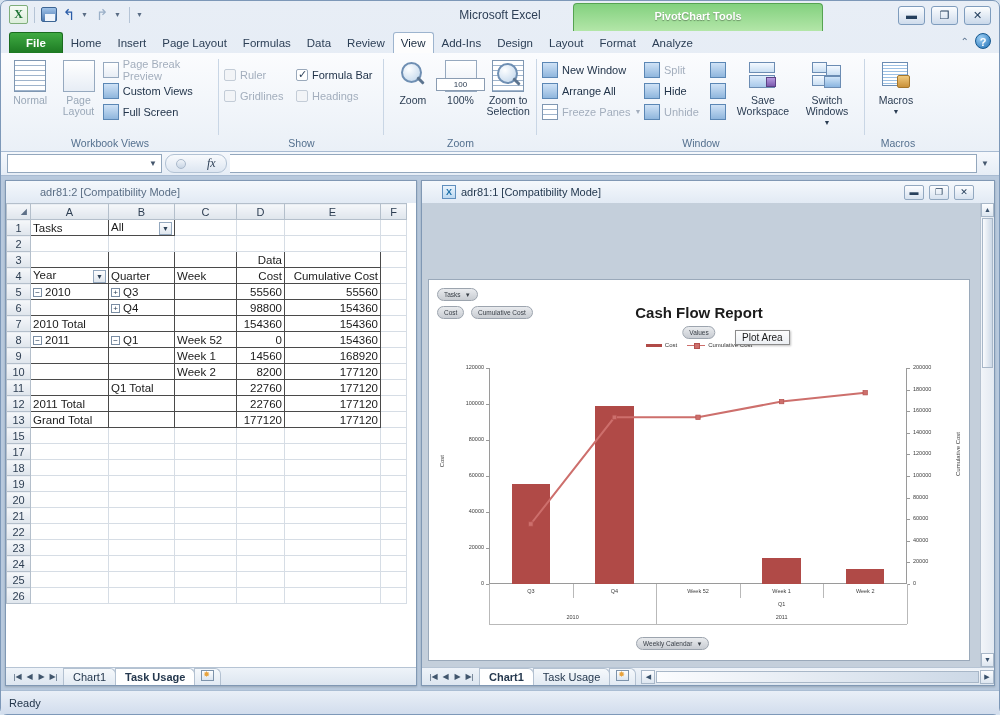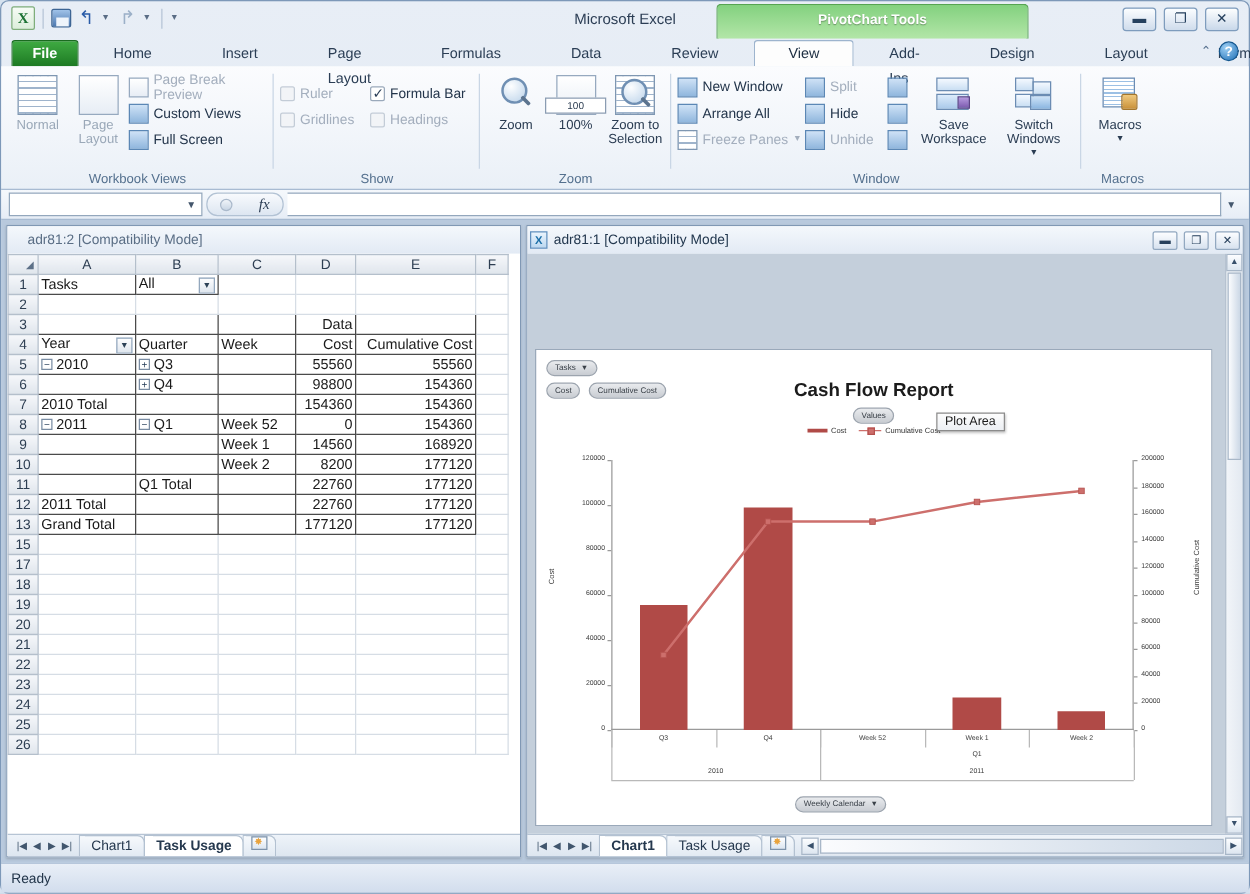--- a/index.html
+++ b/index.html
@@ -55,21 +55,21 @@
   .wbtn {
     width:27px; height:19px; border:1px solid #7e9cbd; border-radius:3px;
     background:linear-gradient(#fbfdff,#cfdcec);
     color:#25405e; font-size:11px; text-align:center; line-height:17px;
   }
   .wbtn.close { background:linear-gradient(#fdfefe,#c9d8ea); }
 
   
   .tabstrip { height:22px; flex:0 0 22px; position:relative; padding-left:8px; display:flex; align-items:flex-end; }
   .tab {
-    height:21px; line-height:20px; padding:0 27px; font-size:11.5px; color:#2b3e55;
+    height:21px; line-height:20px; padding:0 7px; font-size:11.5px; color:#2b3e55;
     border:1px solid transparent; border-bottom:none; border-radius:3px 3px 0 0;
   }
   .tab.file {
     background:linear-gradient(#3faa42,#1d7a23); color:#fff; font-weight:bold;
     border-color:#1a6b1f; padding:0 16px; height:21px;
   }
   .tab.active { background:#fdfdfd; border-color:#9db4ce; color:#1b2c40; }
   .ctxgrp { display:flex; align-items:flex-end; }
   .helprow { position:absolute; right:8px; top:2px; display:flex; align-items:center; gap:6px; }
   .helpbtn {
@@ -156,21 +156,21 @@
   
   .workspace { flex:1; position:relative; background:#b8c9dd; padding:4px; display:flex; gap:4px; }
 
   .childwin {
     background:#fff; border:1px solid #8098b4; display:flex; flex-direction:column;
     box-shadow:0 1px 2px rgba(0,0,0,.18);
   }
   .childwin.sheetwin { width:412px; flex:0 0 412px; }
   .childwin.chartwin { flex:1; }
   .cwtitle {
-    height:22px; flex:0 0 22px; display:flex; align-items:center; gap:5px; padding:0 2px;
+    height:22px; flex:0 0 22px; display:flex; align-items:center; gap:5px; padding:0 20px;
     background:linear-gradient(#f4f8fc,#e2eaf4); font-size:11px; color:#23384f;
   }
   .cwtitle .xi {
     width:14px;height:14px;border:1px solid #5f8fbe;background:linear-gradient(#eaf4fd,#bcd8f0);
     color:#1b6fa8;font-size:9px;text-align:center;line-height:12px;font-weight:bold;
   }
   .cwtitle .t { flex:1; }
   .cwbtns { display:flex; gap:5px; }
   .cwbtn { width:20px;height:15px;border:1px solid #92a8c0;border-radius:2px;
            background:linear-gradient(#fcfdff,#d7e2ef); font-size:9px; text-align:center;line-height:13px;color:#27405c;}
@@ -859,21 +859,21 @@
                 <div class="vsep" style="left: 0px; top: 216px; height: 40px;"></div>
                 <div class="xtick" style="left: 167.2px; width: 250.8px; top: 246px;">2011</div>
                 <div class="vsep" style="left: 167.2px; top: 216px; height: 40px;"></div>
                 <div class="vsep" style="left: 418px; top: 216px; height: 40px;"></div>
                 <div class="hsep" style="left: 0px; width: 418px; top: 256px;"></div>
               </div>
 
             <div class="axtitle" style="left:10px; top:46%;">Cost</div>
             <div class="axtitle" style="right:8px; top:40%;">Cumulative Cost</div>
 
-            <div class="tooltip" style="left:320px; top:50px;">Plot Area</div>
+            <div class="tooltip" style="left:306px; top:50px;">Plot Area</div>
           </div>
         </div>
         <div class="vsb">
           <div class="sbbtn">▲</div>
           <div class="sbthumb" style="flex:0 0 150px"></div>
           <div style="flex:1"></div>
           <div class="sbbtn">▼</div>
         </div>
       </div>
 

